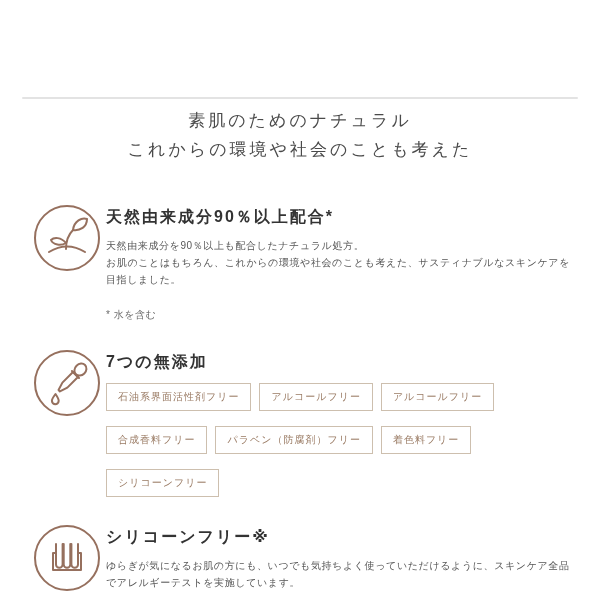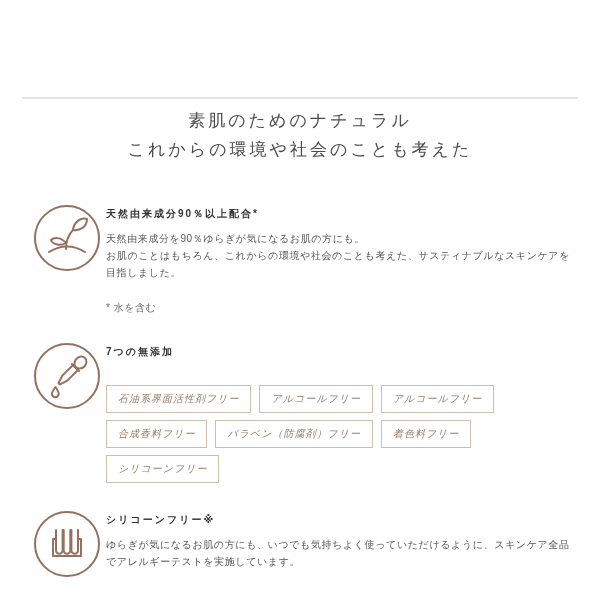--- a/index.html
+++ b/index.html
@@ -18,31 +18,31 @@
     font-family:"DejaVu Serif","Liberation Serif",serif;
     font-size:17px; line-height:29px; color:#4a4a4a;
     letter-spacing:3px; font-weight:400;
   }
   .sections { padding:40px 30px 0 33px; }
   .section { display:flex; align-items:flex-start; margin-bottom:27px; }
   .icon-wrap { width:68px; height:68px; flex:0 0 68px; margin-right:5px; }
   .icon-wrap svg { display:block; }
   .content { flex:1; min-width:0; padding-top:1px; }
   .heading {
-    font-size:10px; font-weight:bold; color:#333333;
+    font-size:16px; font-weight:bold; color:#333333;
     letter-spacing:2px; margin:2px 0 9px;
   }
   .body-text {
     font-size:10px; color:#565656; letter-spacing:0.6px; line-height:17px;
   }
   .body-text:empty { display:none; }
   .note {
     font-size:10px; color:#6b6b6b; letter-spacing:0.5px; margin-top:20px;
   }
-  .tags { display:flex; flex-wrap:wrap; gap:7px 8px; margin-top:26px;font-style:italic; }
+  .tags { display:flex; flex-wrap:wrap; gap:15px 8px; margin-top:10px; }
   .tag {
     display:inline-block; border:1px solid #cdbfae; background:#ffffff;
     color:#9a7b64; font-size:10px; letter-spacing:1px; padding:6px 11px;
     white-space:nowrap;
   }
 </style>
 </head>
 <body>
 
 <div class="page">
@@ -62,21 +62,21 @@
           <circle cx="34" cy="34" r="32"></circle>
           <path d="M16 48 Q34 37 52 48"></path>
           <path d="M33 45 C33 38 35 31 40 26"></path>
           <path d="M40 26 C41 17 49 13 54 15 C54 23 47 27 40 26 Z"></path>
           <path d="M33 39 C28 33 21 33 18 36 C20 41 28 42 33 39 Z"></path>
         </svg>
       </div>
       <div class="content">
         <div class="heading">天然由来成分90％以上配合*</div>
         <div class="body-text">
-          <div>天然由来成分を90％ゆらぎが気になるお肌の方にも。</div>
+          <div>天然由来成分を90％以上も配合したナチュラル処方。</div>
           <div>お肌のことはもちろん、これからの環境や社会のことも考えた、サスティナブルなスキンケアを目指しました。</div>
         </div>
         <div class="note">* 水を含む</div>
       </div>
     </div>
 
     <div class="section">
       <div class="icon-wrap">
         <svg width="68" height="68" viewBox="0 0 68 68" fill="none" stroke="#96705e" stroke-width="2" stroke-linecap="round" stroke-linejoin="round">
           <circle cx="34" cy="34" r="32"></circle>

